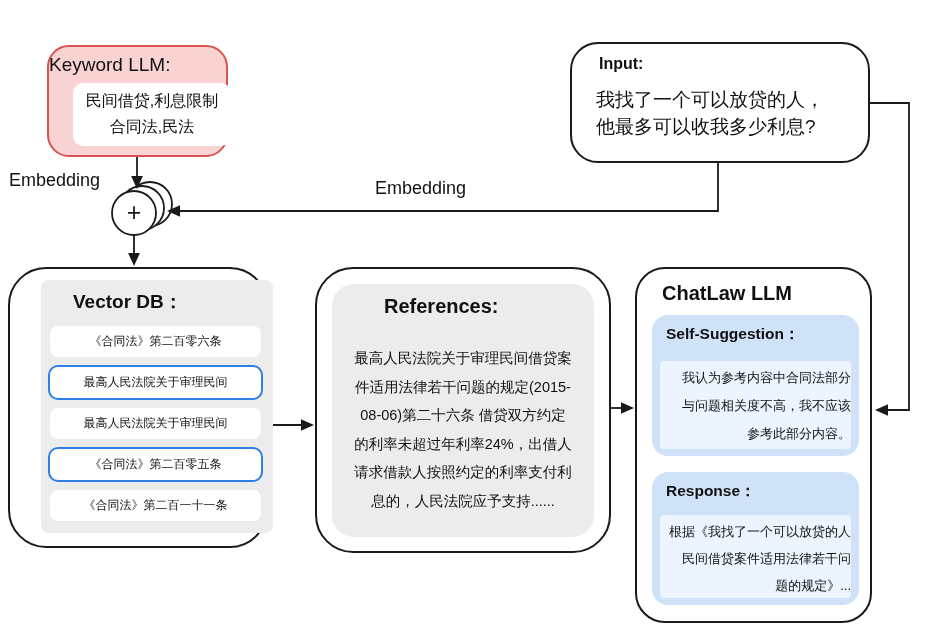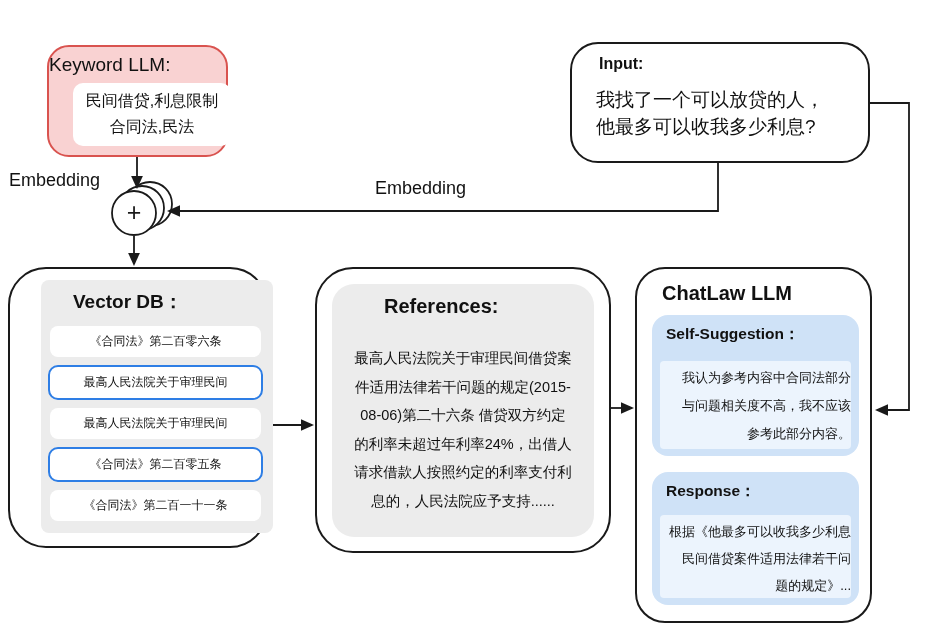--- a/index.html
+++ b/index.html
@@ -132,20 +132,20 @@
       <div class="sub-inner">
         <div>我认为参考内容中合同法部分</div>
         <div>与问题相关度不高，我不应该</div>
         <div>参考此部分内容。</div>
       </div>
     </div>
 
     <div class="sub-box response">
       <div class="sub-title">Response：</div>
       <div class="sub-inner">
-        <div>根据《他最多可以收我多少利息</div>
+        <div>根据《我找了一个可以放贷的人</div>
         <div>民间借贷案件适用法律若干问</div>
         <div>题的规定》...</div>
       </div>
     </div>
   </div>
 
 </div>
 
 </body></html>

